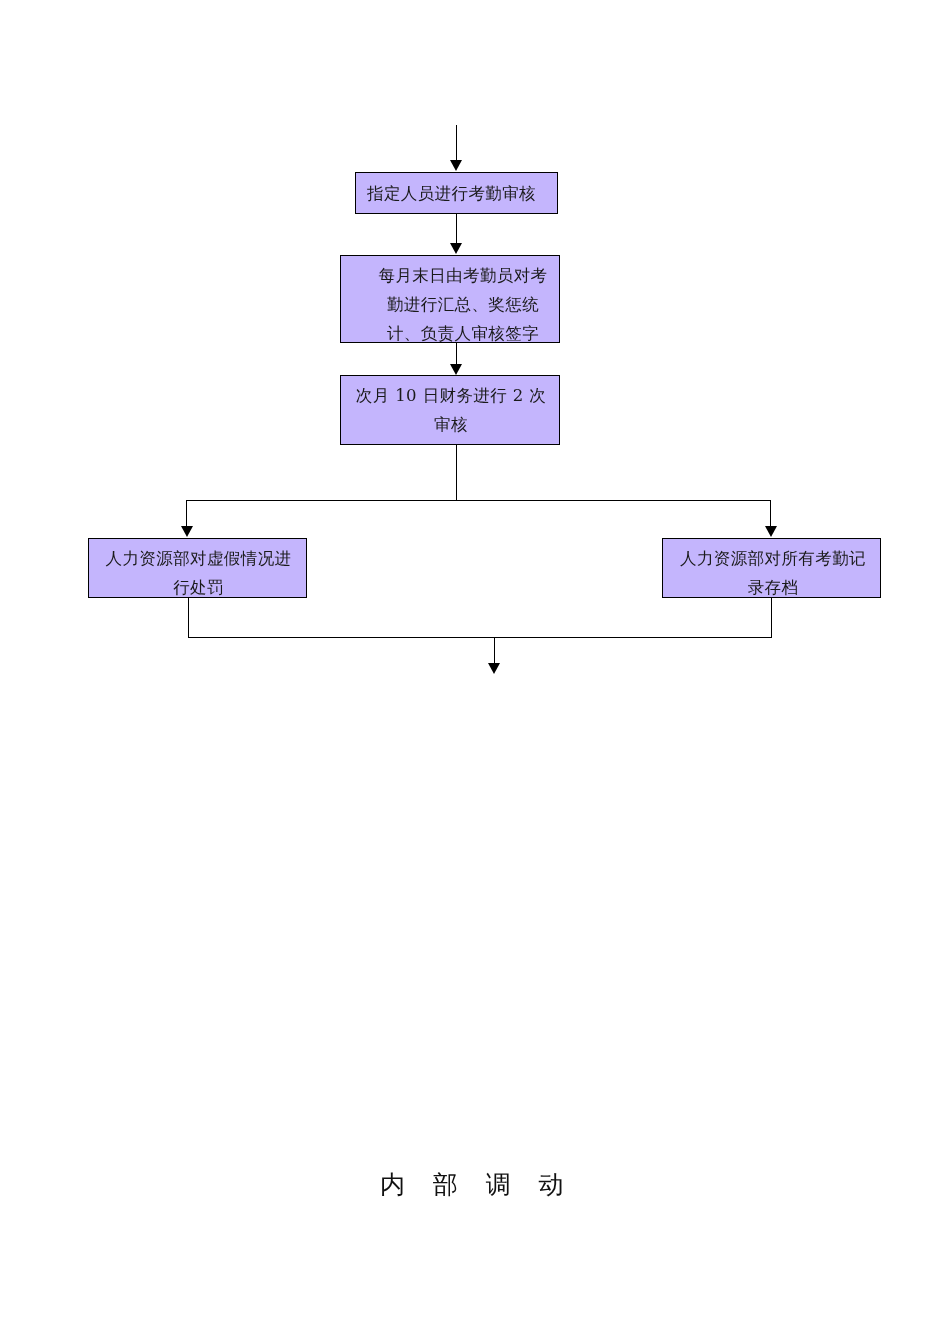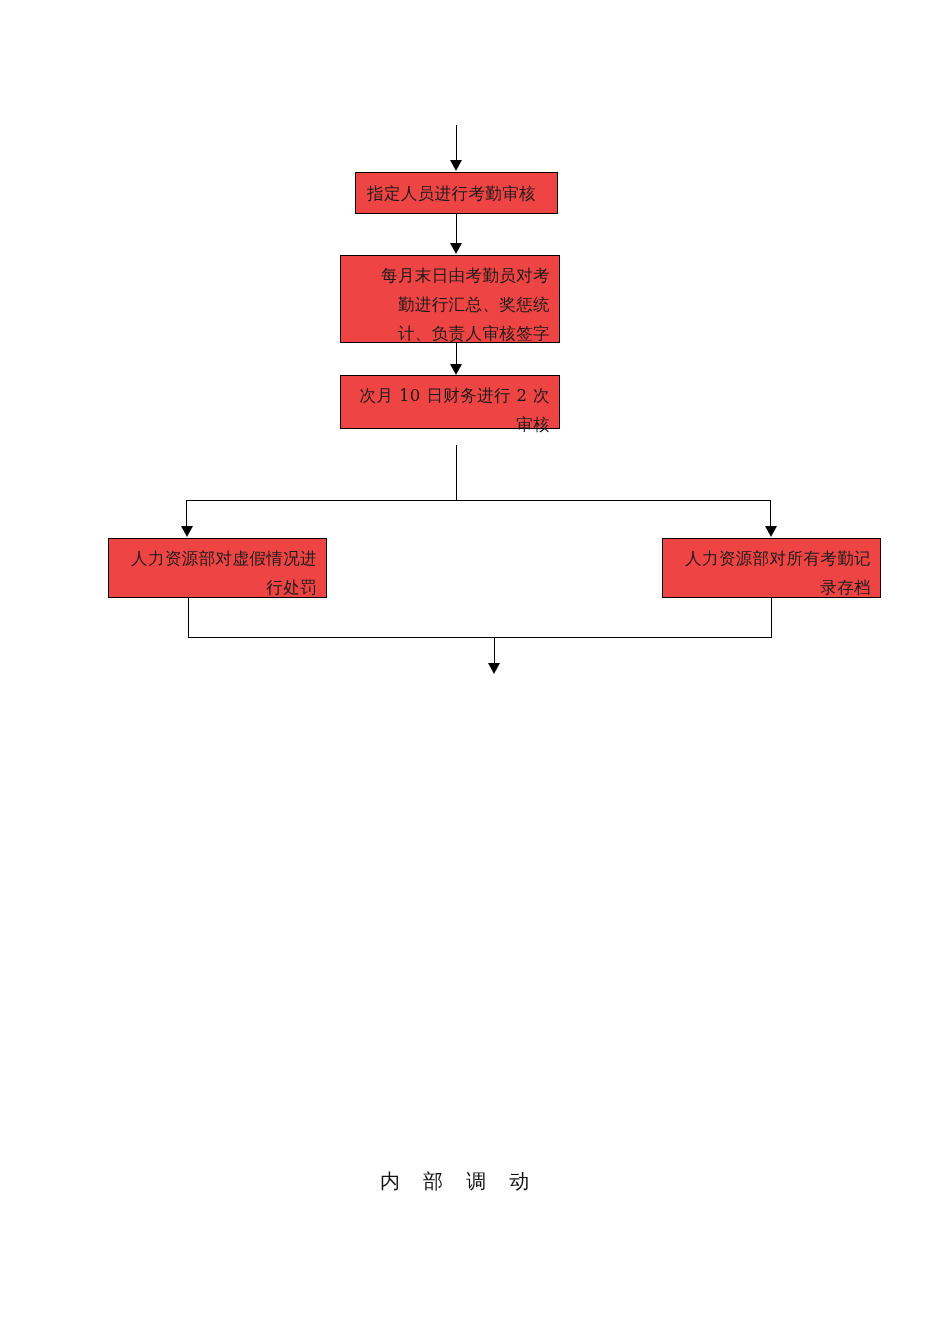--- a/index.html
+++ b/index.html
@@ -14,28 +14,28 @@
     position: relative;
     width: 950px;
     height: 1344px;
     background: #ffffff;
     overflow: hidden;
   }
   .node {
     position: absolute;
     box-sizing: border-box;
     border: 1px solid #000000;
-    background: #ef4444;
+    background: #c4b5fd;
     color: #1a1a1a;
     font-family: "DejaVu Serif", "Liberation Serif", serif;
     font-size: 16.5px;
     line-height: 29px;
     padding: 5px 9px 5px 11px;
     letter-spacing: 0.4px;
-    text-align: right;
+    text-align: center;
     white-space: pre-wrap;
   }
   .node.center-one-line {
     display: flex;
     align-items: center;
   }
   
   .vline {
     position: absolute;
     width: 0;
@@ -50,21 +50,21 @@
     position: absolute;
     width: 0;
     height: 0;
     border-left: 6px solid transparent;
     border-right: 6px solid transparent;
     border-top: 11px solid #000000;
   }
   .footer-title {
     position: absolute;
     font-family: "DejaVu Serif", "Liberation Serif", serif;
-    font-size: 20px;
+    font-size: 25px;
     color: #111111;
     letter-spacing: 1px;
     white-space: pre;
   }
 </style>
 </head>
 <body>
 
 <div id="page">
 
@@ -74,30 +74,30 @@
   <div class="node center-one-line" style="left:355px; top:172px; width:203px; height:42px;">指定人员进行考勤审核</div>
 
   <div class="vline" style="left:456px; top:214px; height:30px;"></div>
   <div class="arrowhead" style="left:450px; top:243px;"></div>
 
   <div class="node" style="left:340px; top:255px; width:220px; height:88px;padding-left:35px;">每月末日由考勤员对考勤进行汇总、奖惩统计、负责人审核签字</div>
 
   <div class="vline" style="left:456px; top:343px; height:22px;"></div>
   <div class="arrowhead" style="left:450px; top:364px;"></div>
 
-  <div class="node" style="left:340px; top:375px; width:220px; height:54px;">次月 10 日财务进行 2 次审核</div>
+  <div class="node" style="left:340px; top:375px; width:220px; height:70px;">次月 10 日财务进行 2 次审核</div>
 
   <div class="vline" style="left:456px; top:445px; height:55px;"></div>
   <div class="hline" style="left:186px; top:500px; width:585px;"></div>
   <div class="vline" style="left:186px; top:500px; height:27px;"></div>
   <div class="arrowhead" style="left:181px; top:526px;"></div>
   <div class="vline" style="left:770px; top:500px; height:27px;"></div>
   <div class="arrowhead" style="left:765px; top:526px;"></div>
 
-  <div class="node" style="left:88px; top:538px; width:219px; height:60px;margin-left:20px;">人力资源部对虚假情况进行处罚</div>
+  <div class="node" style="left:88px; top:538px; width:219px; height:60px;">人力资源部对虚假情况进行处罚</div>
 
   <div class="node" style="left:662px; top:538px; width:219px; height:60px;padding-left:12px;">人力资源部对所有考勤记录存档</div>
 
   <div class="vline" style="left:188px; top:598px; height:40px;"></div>
   <div class="vline" style="left:771px; top:598px; height:40px;"></div>
   <div class="hline" style="left:188px; top:637px; width:584px;"></div>
   <div class="vline" style="left:494px; top:637px; height:27px;"></div>
   <div class="arrowhead" style="left:488px; top:663px;"></div>
 
 

